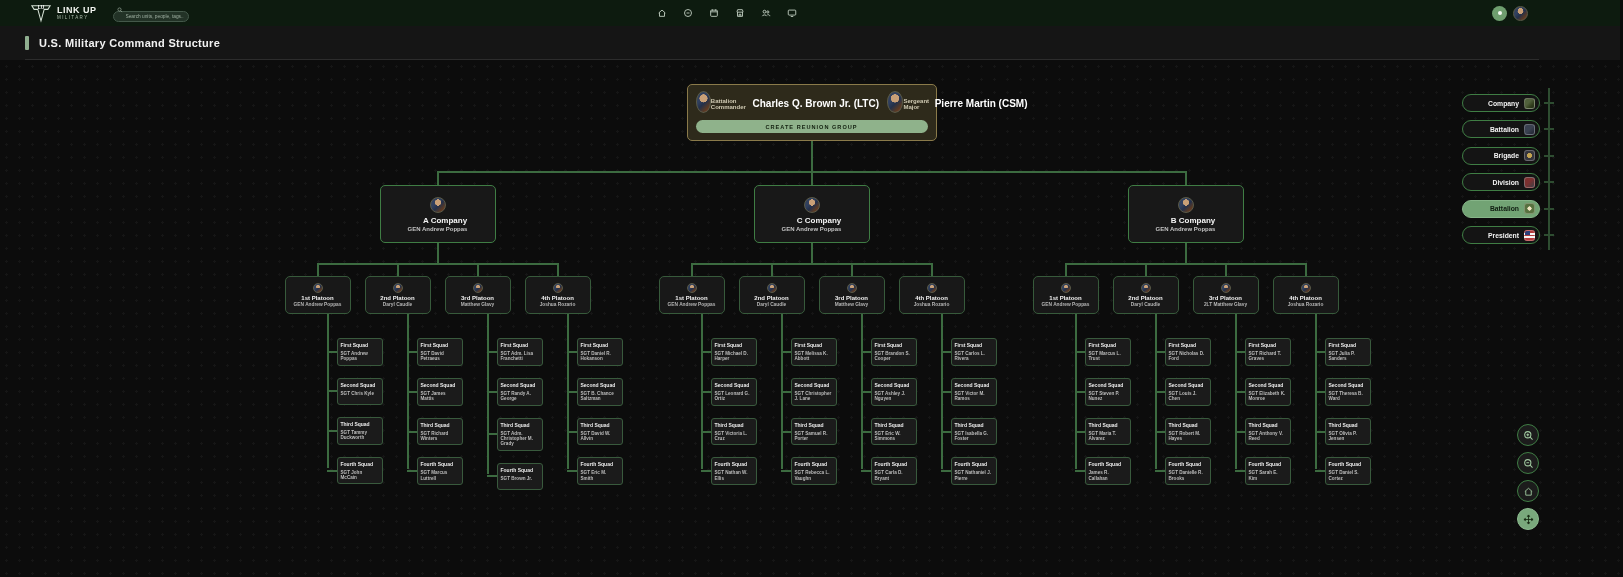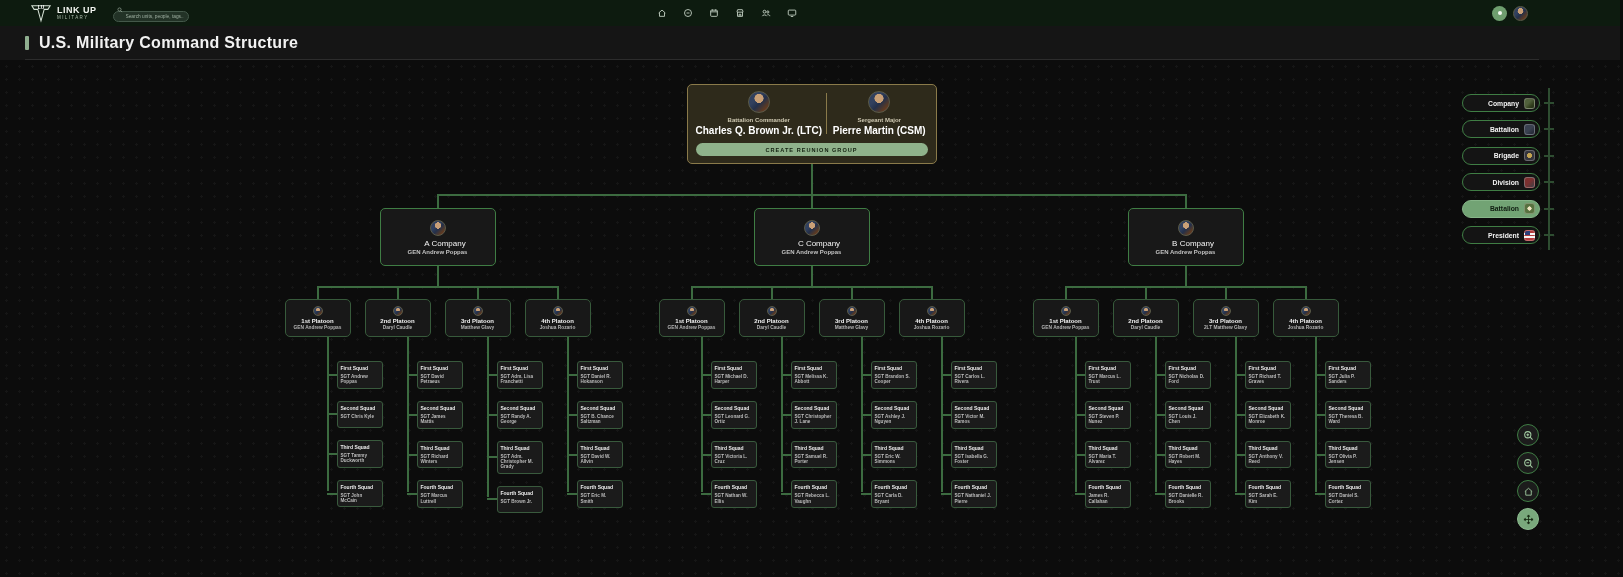--- a/index.html
+++ b/index.html
@@ -27,32 +27,32 @@
   .avatar { border-radius:50%; border:1px solid #5a5a48;
     background:
       radial-gradient(circle at 50% 32%, #c9a077 0 26%, rgba(0,0,0,0) 28%),
       linear-gradient(135deg, #31405e 0 35%, #24304a 55%, #5c3a22 80%, #8a2f2f 100%); }
   .nav-avatar { width:15px; height:15px; }
 
   
   .page-header { height:34px; background:#151515; display:flex; align-items:center; padding:0 25px; position:relative; z-index:4; }
   .page-header::after { content:''; position:absolute; left:25px; right:81px; bottom:0; height:1px; background:#2c2c2c; }
   .accent { width:4px; height:14px; background:#8fae8f; border-radius:1px; margin-right:10px; }
-  .page-header h1 { font-size:16px; font-weight:bold; color:#f2f2f2; letter-spacing:.3px; }
+  .page-header h1 { font-size:11px; font-weight:bold; color:#f2f2f2; letter-spacing:.3px; }
 
   
   .chart { position:relative; width:1623px; height:517px; background-color:#0c0c0c;
     background-image:radial-gradient(circle, #161616 1px, rgba(0,0,0,0) 1.4px);
     background-size:13px 13px; display:flex; flex-direction:column; align-items:center; cursor:grab; }
 
   
   .command-card { margin-top:24px; width:250px; border:1px solid #8a7a4a; border-radius:5px;
     background:#2e2a1b; padding:6px 8px 7px; z-index:2; }
   .cc-body { display:flex; align-items:stretch; }
-  .cc-person { flex:1; display:flex; flex-direction:column; align-items:center; cursor:pointer; }
+  .cc-person { flex:1; display:flex; flex-direction:row; align-items:center; cursor:pointer; }
   .av-lg { width:22px; height:22px; }
   .cc-role { font-size:6px; color:#cfc9b2; margin-top:4px; font-weight:bold; }
   .cc-name { font-size:10px; color:#ffffff; font-weight:bold; margin-top:2px; white-space:nowrap; }
   .cc-div { width:1px; background:#8a7a4a; margin:2px 4px; }
   .cc-btn { display:block; width:100%; height:13px; margin-top:7px; border:none; border-radius:7px;
     background:#8fb28b; color:#12200f; font-size:5.6px; font-weight:bold; letter-spacing:1px; cursor:pointer;
     font-family:"Liberation Sans",sans-serif; }
 
   
   .v-stub { width:2px; background:#3c6b40; }
@@ -67,21 +67,21 @@
   .h-line { position:absolute; top:0; left:0; right:0; height:2px; background:#3c6b40; }
   .branch:first-child > .h-line { left:50%; }
   .branch:last-child > .h-line { right:50%; }
   .company-stub { height:20px; }
 
   
   .org-card { background:#181818; border-radius:5px; display:flex; flex-direction:column; align-items:center;
     cursor:pointer; z-index:2; }
   .company-card { width:116px; height:58px; border:1px solid #3f7d44; justify-content:center; }
   .av-md { width:16px; height:16px; }
-  .company-card .o-name { font-size:8px; font-weight:normal; color:#f4f4f4; margin-top:3px;margin-left:15px; }
+  .company-card .o-name { font-size:8px; font-weight:bold; color:#f4f4f4; margin-top:3px;margin-left:15px; }
   .company-card .o-leader { font-size:6px; font-weight:bold; color:#c2c2c2; margin-top:1px; }
   .platoon-card { width:66px; height:38px; border:1px solid #375a3b; justify-content:center; }
   .av-sm { width:10px; height:10px; }
   .platoon-card .o-name { font-size:6px; font-weight:bold; color:#f0f0f0; margin-top:2px; }
   .platoon-card .o-leader { font-size:4.8px; font-weight:bold; color:#b5b5b5; margin-top:1px; }
 
   
   .squads { position:relative; padding-top:24px; transform:translateX(38px); align-self:center; width:58px; }
   .squads::before { content:''; position:absolute; left:0; top:0; bottom:16px; width:2px; background:#3c6b40; }
   .squad-item { display:flex; align-items:center; margin-bottom:12px; }

